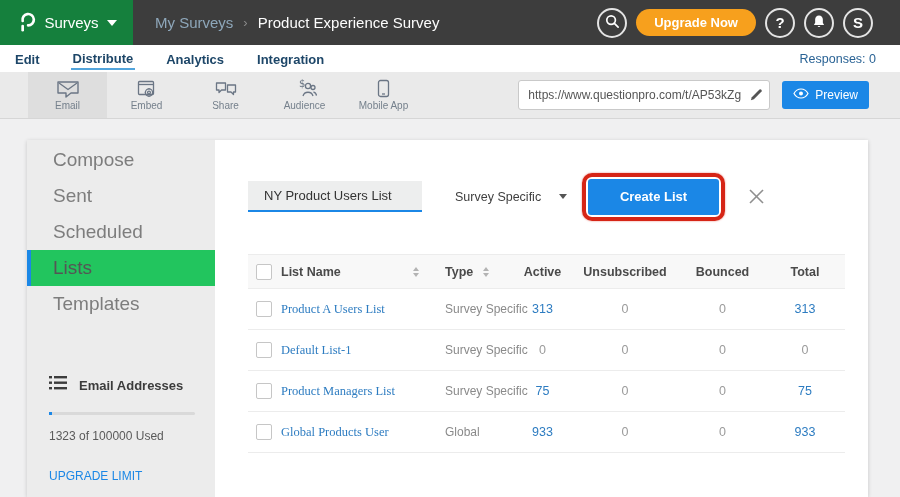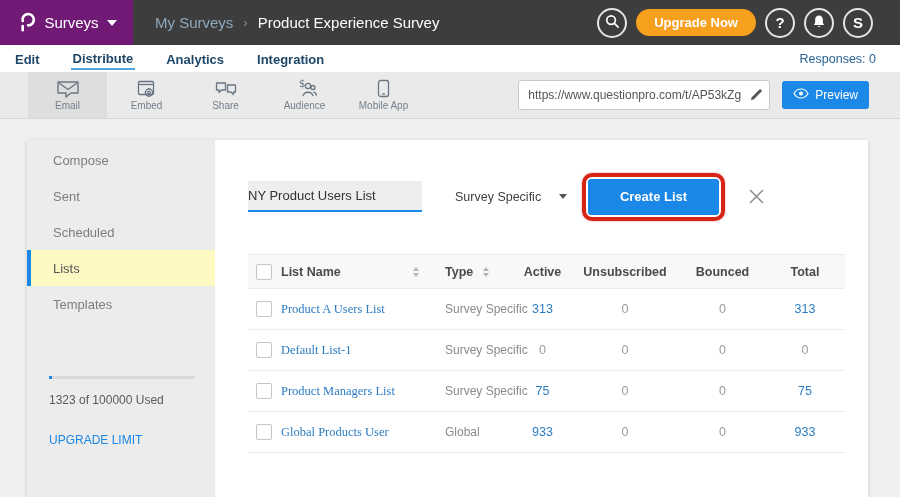--- a/index.html
+++ b/index.html
@@ -2,21 +2,21 @@
 <html><head>
 <meta charset="utf-8">
 <style>
   * { margin:0; padding:0; box-sizing:border-box; }
   html,body { width:900px; height:497px; overflow:hidden;
     font-family:"Liberation Sans", sans-serif; background:#f0f0f1; }
 
   
   .header { position:absolute; top:0; left:0; width:900px; height:45px;
     background:#3d3d3d; display:flex; align-items:center; }
-  .logo-block { width:133px; height:46px; background:#701a75; display:flex;
+  .logo-block { width:133px; height:46px; background:#15803d; display:flex;
     align-items:center; justify-content:center; gap:8px; cursor:pointer; }
   .logo-block .brand { color:#fff; font-size:15px; }
   .caret-down-w { width:0; height:0; border-left:5px solid transparent;
     border-right:5px solid transparent; border-top:6px solid #fff; }
   .breadcrumb { margin-left:22px; display:flex; align-items:center; gap:10px; font-size:15px; }
   .crumb-parent { color:#8ea7ba; cursor:pointer; }
   .crumb-sep { color:#8a8a8a; font-size:13px; }
   .crumb-current { color:#fdfdfd; }
   .header-right { margin-left:auto; display:flex; align-items:center; gap:9px; padding-right:27px; }
   .circle-btn { width:30px; height:30px; border:2px solid #e4e4e4; border-radius:50%;
@@ -53,35 +53,35 @@
     font-size:12px; padding:0 11px; display:flex; align-items:center; gap:6px; cursor:pointer;
     font-family:"Liberation Sans", sans-serif; }
 
   
   .card { position:absolute; top:140px; left:27px; width:841px; height:357px; background:#fff;
     box-shadow:0 1px 4px rgba(0,0,0,.18); display:flex; }
 
   
   .sidebar { width:188px; background:#ececec; padding-top:2px; flex-shrink:0; }
   .side-item { height:36px; display:flex; align-items:center; padding-left:22px;
-    font-size:13px; color:#7d7d7d; cursor:pointer; border-left:4px solid transparent; }
-  .side-item.active { background:#fef9c3; border-left:4px solid #1b87e6; color:#555; }
+    font-size:19px; color:#7d7d7d; cursor:pointer; border-left:4px solid transparent; }
+  .side-item.active { background:#22c55e; border-left:4px solid #1b87e6; color:#555; }
   .email-block { margin-top:54px; padding:0 20px 0 22px; }
   .email-title-row { display:flex; align-items:center; gap:12px; }
   .email-title { font-size:13px; font-weight:bold; color:#3c3c3c; }
   .progress { margin-top:18px; height:3px; background:#d9d9d9; border-radius:2px; position:relative; }
   .progress-fill { position:absolute; left:0; top:0; height:3px; background:#1b87e6; }
   .usage { margin-top:14px; font-size:12px; color:#5a5a5a; }
   .upgrade-link { margin-top:26px; font-size:12px; color:#1b87e6; cursor:pointer; display:inline-block; }
 
   
   .main { flex:1; padding:40px 0 0 33px; }
   .form-row { display:flex; align-items:center; height:33px; }
   .listname-input { width:174px; height:31px; background:#edeeee; border:none;
-    border-bottom:2px solid #1b87e6; font-size:13px; color:#333; padding:0 0;
+    border-bottom:2px solid #1b87e6; font-size:13px; color:#333; padding:0 16px;
     font-family:"Liberation Sans", sans-serif; }
   .type-select { margin-left:33px; width:112px; display:flex; align-items:center;
     justify-content:space-between; font-size:12.5px; color:#3f3f3f; cursor:pointer; }
   .caret-down-g { width:0; height:0; border-left:4.5px solid transparent;
     border-right:4.5px solid transparent; border-top:5.5px solid #555; }
   .annotation-ring { margin-left:15px; border:4px solid #d62516; border-radius:10px;
     padding:2px; box-shadow:0 0 2px rgba(214,37,22,.6); }
   .create-btn { width:131px; height:36px; background:#1b87e6; color:#fff; border:none;
     border-radius:3px; font-size:13px; font-weight:bold; cursor:pointer;
     font-family:"Liberation Sans", sans-serif; }
@@ -246,20 +246,33 @@
 <div class="card">
 
   <div class="sidebar">
     <div class="side-item">Compose</div>
     <div class="side-item">Sent</div>
     <div class="side-item">Scheduled</div>
     <div class="side-item active">Lists</div>
     <div class="side-item">Templates</div>
 
     <div class="email-block">
+      <div class="email-title-row">
+        <span>
+          <svg width="18" height="14" viewBox="0 0 18 14" fill="#3c3c3c">
+            <rect x="0" y="0" width="3" height="2.4"></rect>
+              <rect x="5" y="0" width="13" height="2.4"></rect>
+            <rect x="0" y="5.5" width="3" height="2.4"></rect>
+              <rect x="5" y="5.5" width="13" height="2.4"></rect>
+            <rect x="0" y="11" width="3" height="2.4"></rect>
+              <rect x="5" y="11" width="13" height="2.4"></rect>
+          </svg>
+        </span>
+        <span class="email-title">Email Addresses</span>
+      </div>
       <div class="progress">
         <span class="progress-fill" style="width:3px"></span>
       </div>
       <div class="usage">1323 of 100000 Used</div>
       <span class="upgrade-link">UPGRADE LIMIT</span>
     </div>
   </div>
 
   <div class="main">
     <div class="form-row">

